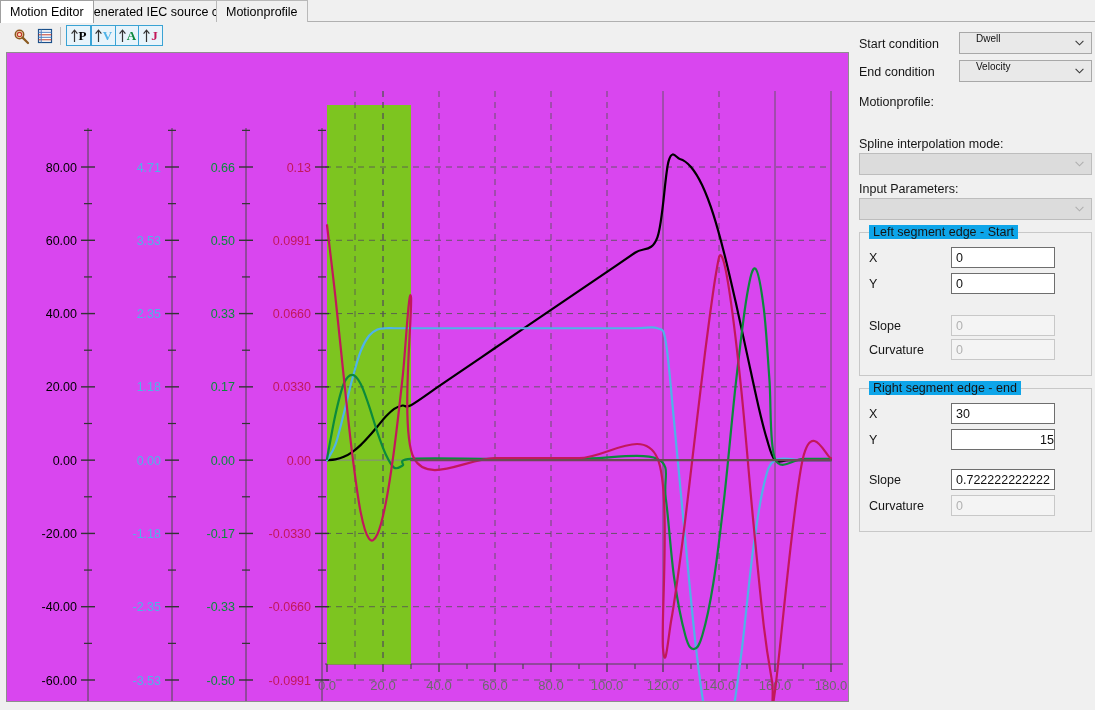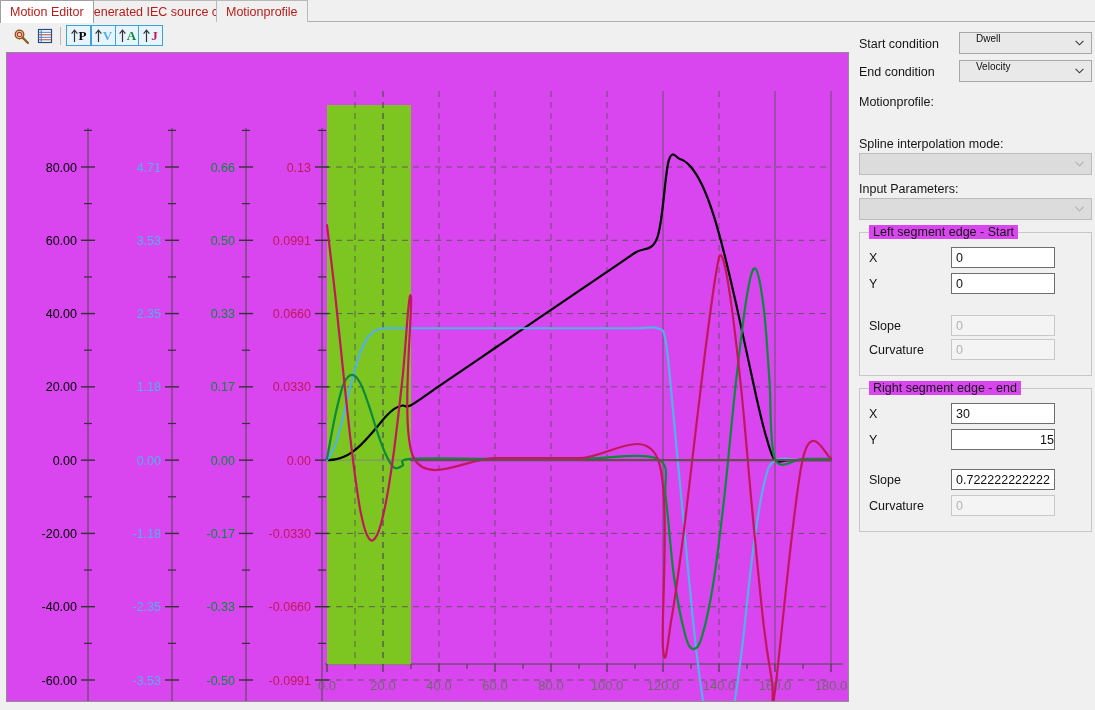--- a/index.html
+++ b/index.html
@@ -21,21 +21,21 @@
   }
   .tab{
     position:absolute;top:0;height:22px;
     display:flex;align-items:center;
     padding:0 9px;
     font-size:12.5px;
     box-sizing:border-box;
     background:#f0f0f0;
     border:1px solid #b9b9b9;
     border-bottom:none;
-    color:#b91c1c;
+    color:#000000;
     white-space:nowrap;
   }
   .tab.active{
     background:#ffffff;
     border-color:#a0a0a0;
     height:23px;
     z-index:3;
   }
   
   #toolbar{
@@ -101,21 +101,21 @@
     white-space:nowrap;overflow:hidden;
   }
   .txt.disabled{
     border:1px solid #c8c8c8;background:#f4f4f4;color:#b2b2b2;
   }
   .groupbox{
     position:absolute;box-sizing:border-box;
     border:1px solid #c8c8c8;
   }
   .group-title{
-    position:absolute;background:#d946ef;padding:0 4px;
+    position:absolute;background:#0ea5e9;padding:0 4px;
     font-size:12.5px;color:#151515;white-space:nowrap;text-align:center;
   }
 </style>
 </head>
 <body>
 
 <div id="tabbar">
   <div class="tab active" style="left:0px;">
     <span>Motion Editor</span>
   </div>

